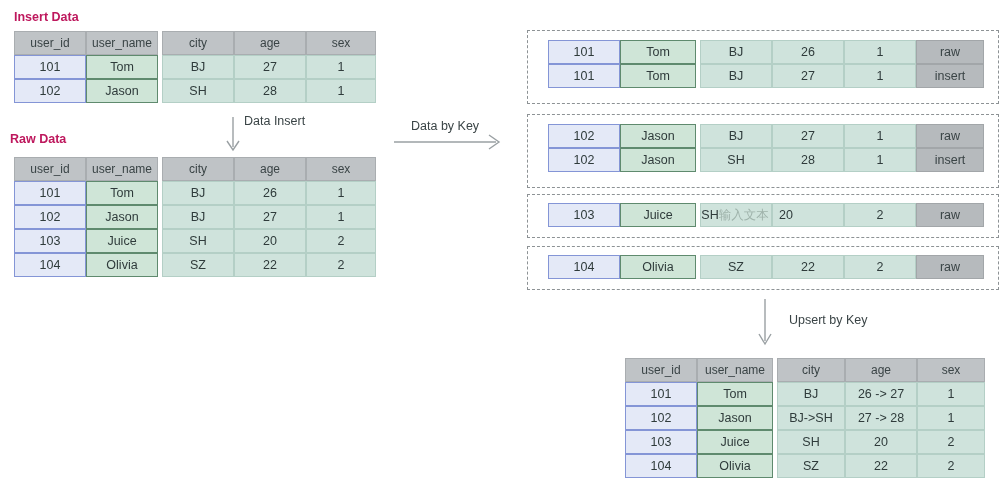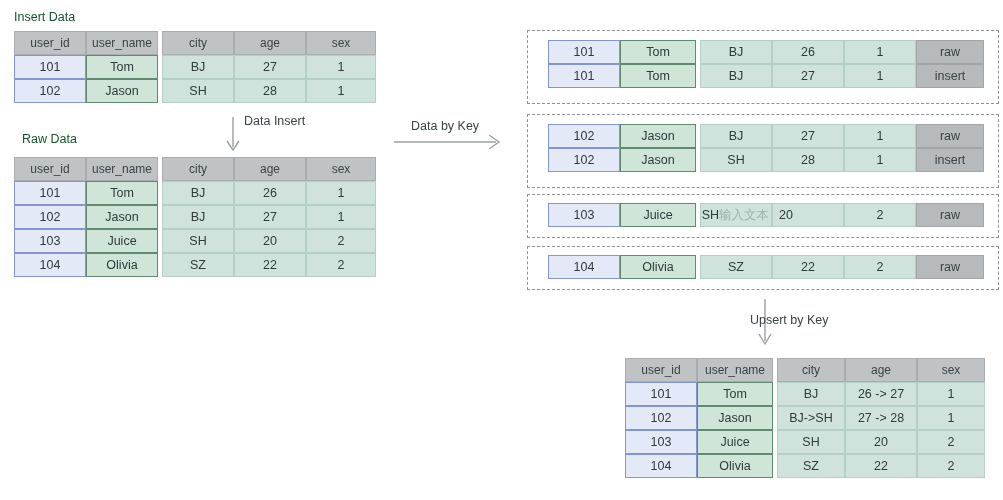--- a/index.html
+++ b/index.html
@@ -66,22 +66,22 @@
     color: #3a4446;
   }
 
   
   .gap { width: 4px; background: #ffffff; border: none; }
 
   
   .caption {
     position: absolute;
     font-size: 12.5px;
-    font-weight: normal;
-    color: #14532d;
+    font-weight: bold;
+    color: #be185d;
     white-space: nowrap;
   }
 
   
   .arrow-label {
     position: absolute;
     font-size: 12.5px;
     color: #3a4446;
     white-space: nowrap;
   }
@@ -137,21 +137,21 @@
       <td class="cid">102</td>
       <td class="cname">Jason</td>
       <td class="gap"></td>
       <td class="cval">SH</td>
       <td class="cval">28</td>
       <td class="cval">1</td>
     </tr>
   </tbody>
 </table>
 
-<div class="caption" style="left:22px; top:132px;">Raw Data</div>
+<div class="caption" style="left:10px; top:132px;">Raw Data</div>
 
 <table class="tbl" style="left:14px; top:157px; width:362px;">
   <colgroup>
     <col style="width:72px">
       <col style="width:72px">
       <col style="width:4px">
     <col style="width:72px">
       <col style="width:72px">
       <col style="width:70px">
   </colgroup>
@@ -290,21 +290,21 @@
     <col style="width:72px">
       <col style="width:72px">
       <col style="width:72px">
       <col style="width:68px">
   </colgroup>
   <tbody>
     <tr>
       <td class="cid">103</td>
       <td class="cname">Juice</td>
       <td class="gap"></td>
-      <td class="cval" style="text-align:right; padding-right:2px;">
+      <td class="cval" style="padding-right:2px;">
         <span>SH</span><span class="ghost">输入文本</span>
       </td>
       <td class="cval" style="text-align:left; padding-left:6px;"><span>20</span></td>
       <td class="cval">2</td>
       <td class="cflag">raw</td>
     </tr>
   </tbody>
 </table>
 
 <table class="tbl" style="left:548px; top:255px; width:436px;">
@@ -327,21 +327,21 @@
       <td class="cval">2</td>
       <td class="cflag">raw</td>
     </tr>
   </tbody>
 </table>
 
 <svg class="arrow-svg" style="left:754px; top:297px;" width="26" height="56" viewBox="0 0 26 56">
   <line x1="11" y1="2" x2="11" y2="44" stroke="#9aa0a3" stroke-width="1.4"></line>
   <polyline points="5,37 11,47 17,37" fill="none" stroke="#9aa0a3" stroke-width="1.4"></polyline>
 </svg>
-<div class="arrow-label" style="left:750px; top:313px;">Upsert by Key</div>
+<div class="arrow-label" style="left:789px; top:313px;">Upsert by Key</div>
 
 <table class="tbl" style="left:625px; top:358px; width:360px;">
   <colgroup>
     <col style="width:72px">
       <col style="width:76px">
       <col style="width:4px">
     <col style="width:68px">
       <col style="width:72px">
       <col style="width:68px">
   </colgroup>

